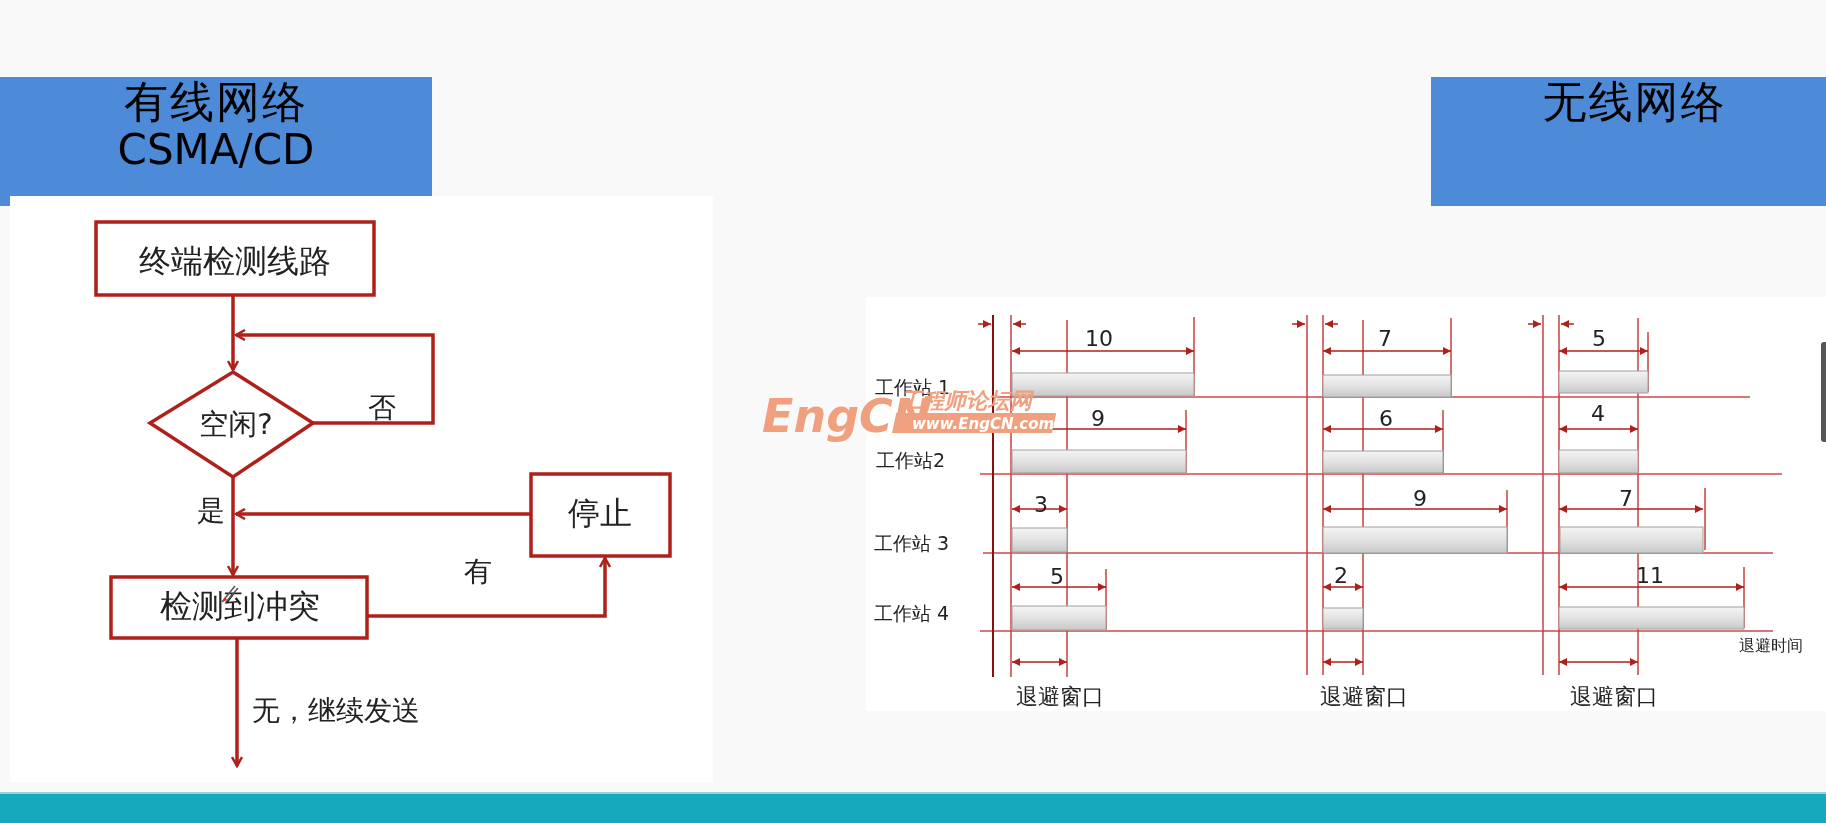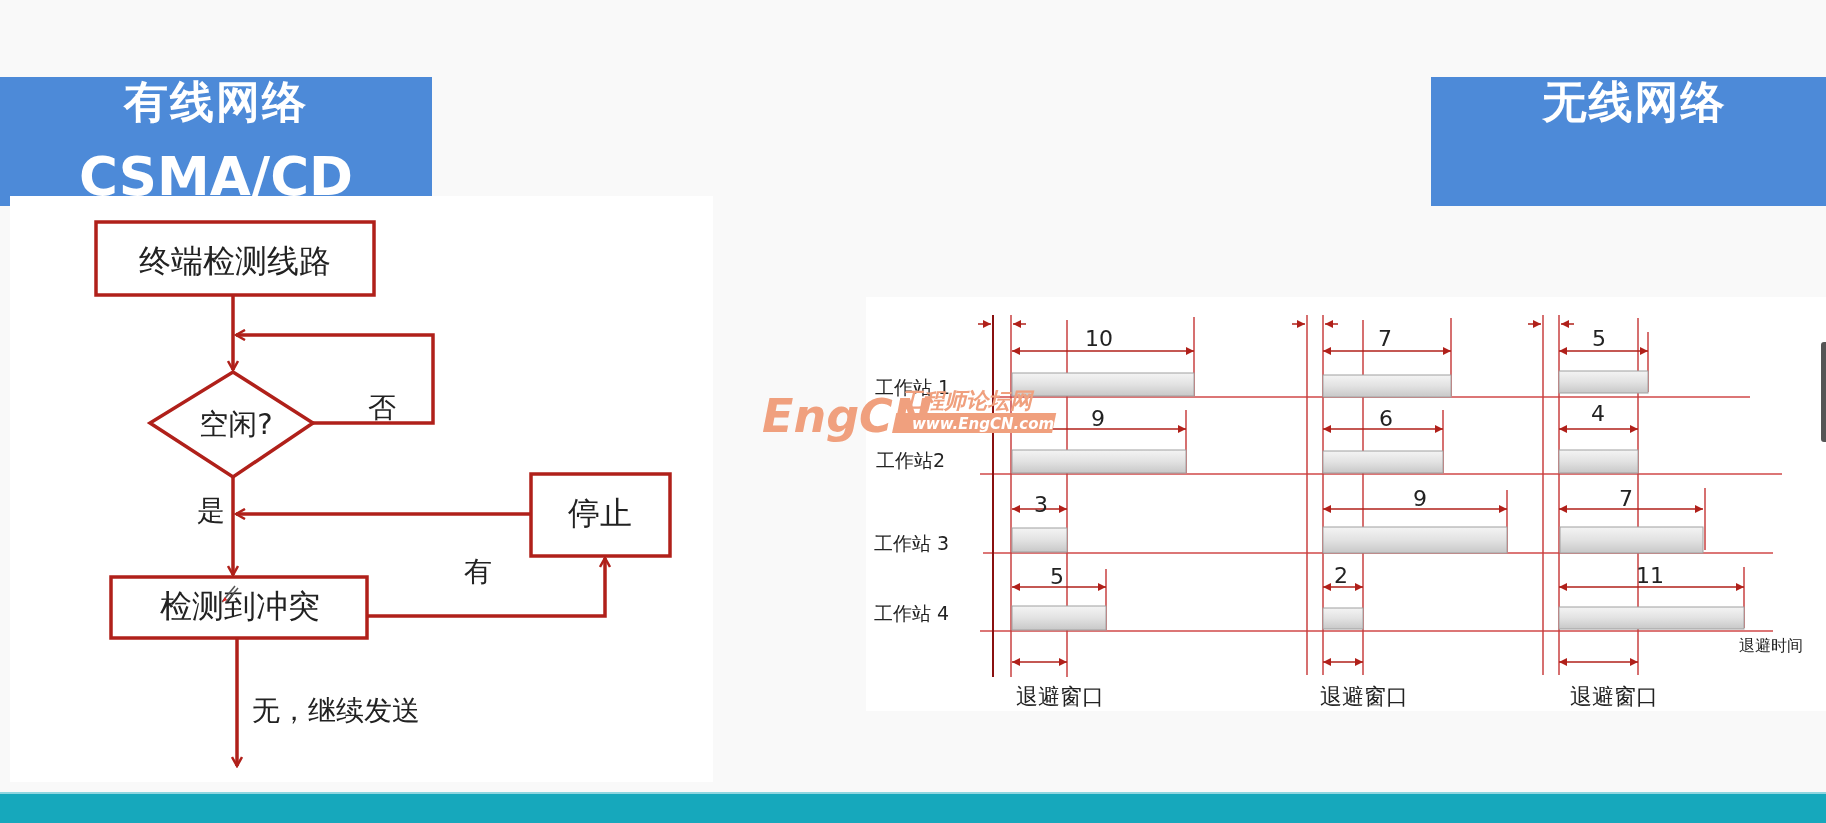--- a/index.html
+++ b/index.html
@@ -2,26 +2,26 @@
 <html><head>
 <meta charset="utf-8">
 <style>
   html, body { margin: 0; padding: 0; }
   body {
     width: 1826px; height: 823px; overflow: hidden; position: relative;
     background: #f9f9f9;
     font-family: "DejaVu Sans", "Liberation Sans", sans-serif;
   }
   .header-box {
-    position: absolute; background: #4d8ad8; color: #ffffff;
-    display: flex; flex-direction: column; align-items: center; justify-content: space-between;
-    font-weight: bold; line-height: 1.12;
+    position: absolute; background: #4d8ad8; color: #000000;
+    display: flex; flex-direction: column; align-items: center; justify-content: flex-start;
+    font-weight: normal; line-height: 1.12;
   }
   .header-box .t1 { font-size: 44px; letter-spacing: 2px; }
-  .header-box .t2 { font-size: 53px; font-family: "DejaVu Sans", "Liberation Sans", sans-serif; }
+  .header-box .t2 { font-size: 42px; font-family: "DejaVu Sans", "Liberation Sans", sans-serif; }
   #hdr-left { left: 0; top: 77px; width: 432px; height: 129px; }
   #hdr-right { left: 1419px; top: 77px; width: 407px; height: 129px; margin-left: 12px; }
   .panel { position: absolute; background: #ffffff; }
   #panel-left { left: 10px; top: 196px; width: 703px; height: 586px; }
   #panel-right { left: 866px; top: 297px; width: 960px; height: 414px; }
   svg { position: absolute; left: 0; top: 0; overflow: visible; }
   .fc-text { font-family: "DejaVu Sans", "Liberation Sans", sans-serif; fill: #222; }
   .dg-text { font-family: "DejaVu Sans", "Liberation Sans", sans-serif; fill: #222; }
   #footer-bar {
     position: absolute; left: 0; top: 792px; width: 1826px; height: 31px;

